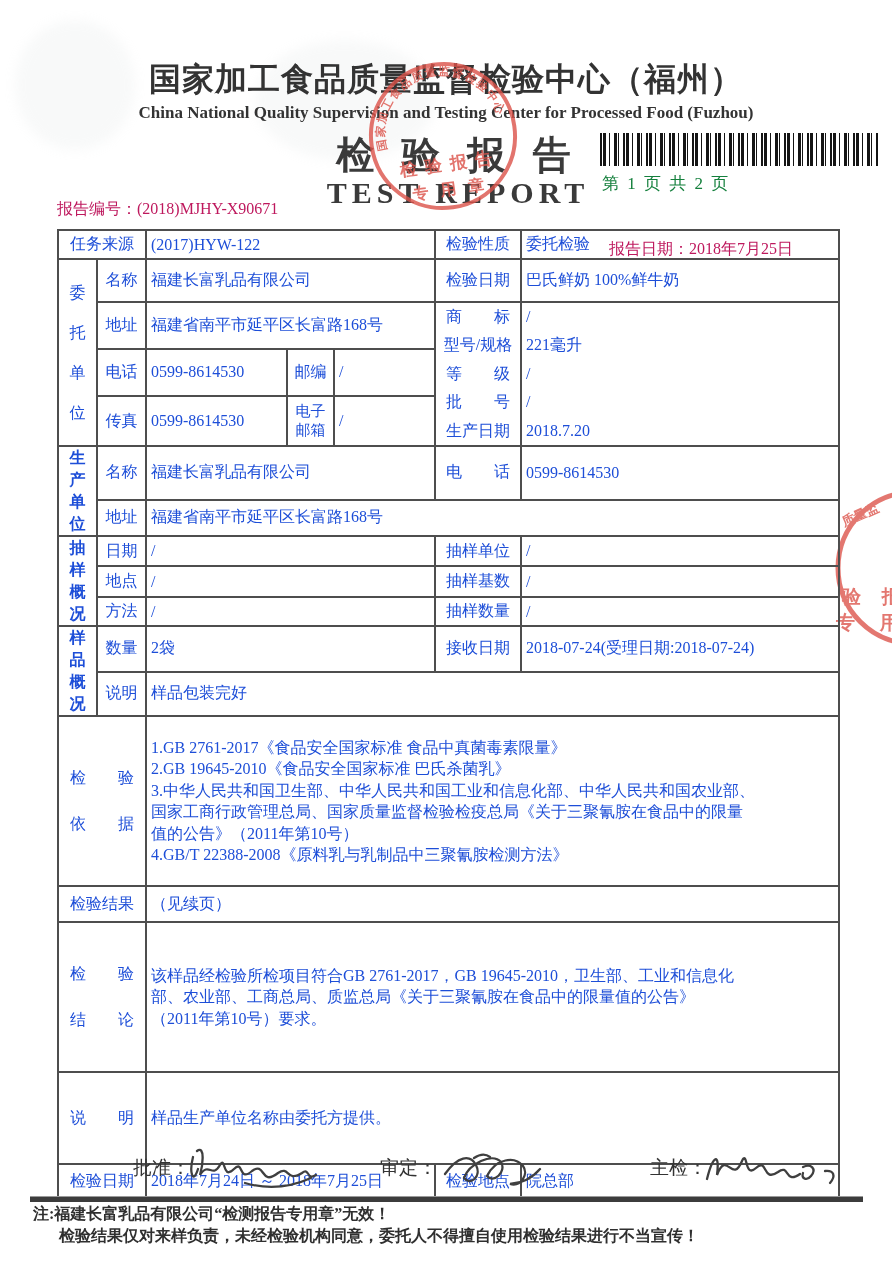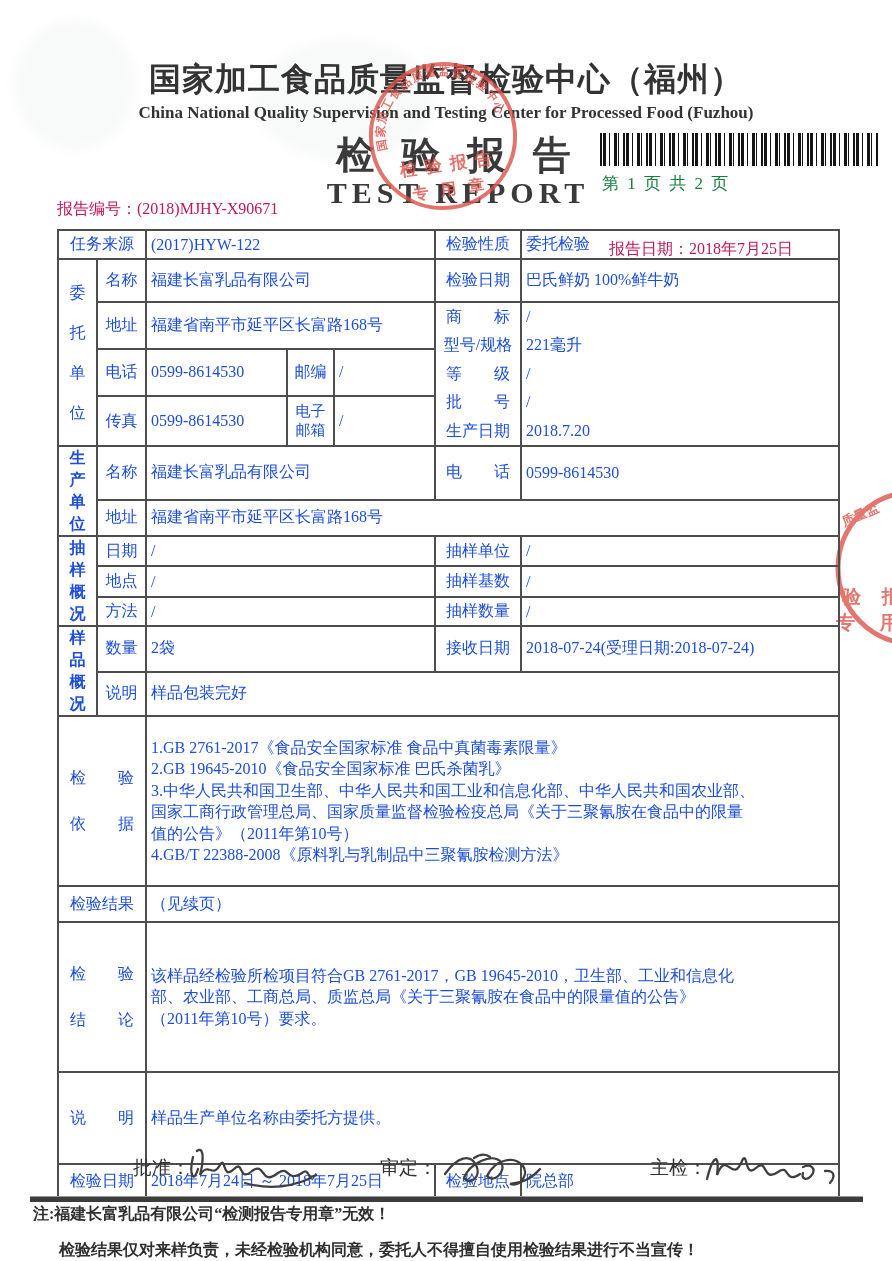--- a/index.html
+++ b/index.html
@@ -41,21 +41,21 @@
   td.biglbl{line-height:46px;white-space:pre-line;text-align:center;}
   td.multi{white-space:pre-line;line-height:21.5px;padding:10px 10px 10px 12px;margin-top:34px;}
   
   .stamp{pointer-events:none;}
   
   .sig-label{top:1155px;font-size:19px;color:#333;}
   
   .rule{left:30px;top:1196px;width:833px;height:5px;background:#3c3c3c;border-top:1px solid #9a9a9a;}
   .note{font-size:16px;font-weight:bold;color:#2f2f2f;white-space:nowrap;}
   .note1{left:33px;top:1204px;}
-  .note2{left:59px;top:1226px;margin-top:14px;}
+  .note2{left:59px;top:1226px;}
   .smudge{border-radius:50%;filter:blur(6px);background:#cfd6d6;opacity:.14;}
 </style>
 </head>
 <body>
 
 <div class="page">
 
   <div class="abs smudge" style="left:15px;top:20px;width:120px;height:130px;"></div>
   <div class="abs smudge" style="left:255px;top:40px;width:180px;height:120px;"></div>
 

